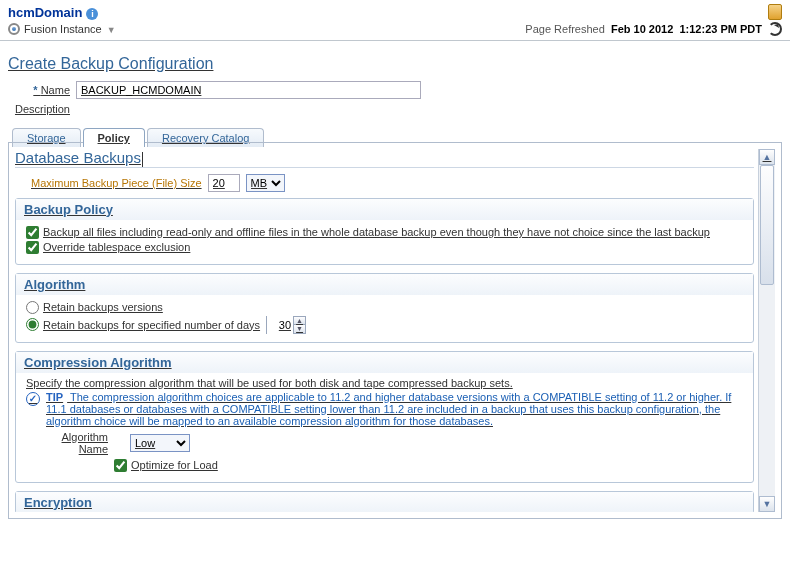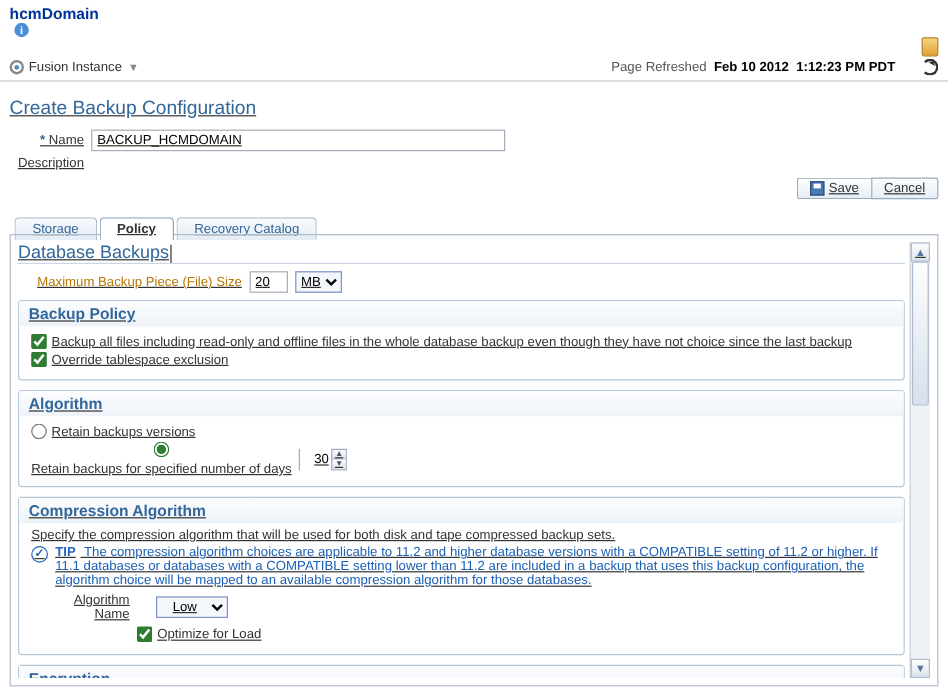--- a/index.html
+++ b/index.html
@@ -10,21 +10,21 @@
     color: #333;
     background: #fff;
     width: 790px;
   }
 
   
   .hdr {
     border-bottom: 1px solid #c0c7ce;
     padding: 4px 8px 4px 8px;
   }
-  .hdr-row1 { display: flex; align-items: flex-start; flex-direction: column; }
+  .hdr-row1 { display: flex; align-items: flex-end; }
   .hdr-title {
     color: #003399; font-weight: bold; font-size: 13px;
   }
   .info-icon {
     display: inline-block; width: 12px; height: 12px; border-radius: 50%;
     background: #4a90d9; color: #fff; text-align: center; line-height: 12px;
     font-size: 9px; font-weight: bold; margin-left: 4px;
   }
   .hdr-row1-right { margin-left: auto; display:flex; align-items:center; gap:6px;}
   .disk-icon { width:14px; height:16px; background:linear-gradient(#f6d388,#e0a22e); border:1px solid #b07d10; border-radius:2px;}
@@ -91,21 +91,21 @@
 
   .section-title-main {
     color:#336699; font-size:15px; border-bottom:1px solid #cdd7e4;
     padding-bottom:0px; margin:0 0 6px 0; font-weight:normal;
   }
   .cursor-bar{display:inline-block;border-right:1px solid #333;margin-left:1px;height:15px;vertical-align:middle;}
 
   .ind1 { padding-left:16px; }
   .max-row{ color:#b77605; display:flex; align-items:center; gap:6px; margin-bottom:6px;}
   .small-num{width:32px;}
-  select.sel{border:1px solid #7a93c4;background:#f3f6fb;font-size:11px;height:18px;text-align:center;}
+  select.sel{border:1px solid #7a93c4;background:#f3f6fb;font-size:11px;height:18px;}
 
   .section-box {
     border:1px solid #b8c7d9; border-radius:3px; margin-bottom:8px;
     background:#fff; 
   }
   .section-box > .sec-head{
     color:#336699; font-size:13px; font-weight:bold;
     padding:3px 8px 3px 8px;
     background:linear-gradient(#fcfdfe,#eef3f9);
     border-bottom:none;
@@ -140,21 +140,21 @@
     <div class="hdr-row1-right">
       <span class="disk-icon"></span>
     </div>
   </div>
   <div class="hdr-row2">
     <span class="target-icon"></span>
     <span class="fusion-link">
       <span>Fusion Instance</span>
       <span class="dd-arrow">▼</span>
     </span>
-    <span style="margin-left:auto;display:flex;align-items:center;gap:22px;">
+    <span style="margin-left:auto;display:flex;align-items:center;gap:6px;">
       <span class="page-refreshed">
         <span>Page Refreshed</span>&nbsp;
         <b>Feb 10 2012</b>&nbsp;
         <b>1:12:23 PM PDT</b>
       </span>
       <span class="refresh-icon"></span>
     </span>
   </div>
 </div>
 
@@ -162,29 +162,20 @@
   <h1 class="page-title">Create Backup Configuration</h1>
 
   <div class="form-row">
     <div class="form-label req">Name</div>
     <input type="text" class="fld name-fld" value="BACKUP_HCMDOMAIN" style="">
   </div>
   <div class="form-row">
     <div class="form-label">Description</div>
   </div>
 
-  <div class="btn-bar">
-    <div class="btn">
-      <span class="save-icon"></span>
-      <span>Save</span>
-    </div>
-    <div class="btn">
-      <span>Cancel</span>
-    </div>
-  </div>
 
   <div class="tabs">
     <div class="tab">Storage</div>
     <div class="tab active">Policy</div>
     <div class="tab">Recovery Catalog</div>
     <div class="tab-sep"></div>
   </div>
 
   <div class="tab-pane">
    <div class="tab-content">
@@ -215,21 +206,21 @@
     </div>
 
     <div class="section-box">
       <div class="sec-head">Algorithm</div>
       <div class="sec-body">
         <label>
           <input type="radio" name="ret" style="">
           <span>Retain backups versions</span>
         </label>
         <div class="days-row">
-          <label style="margin:0;flex-direction:column;">
+          <label style="margin:0;">
             <input type="radio" name="ret" checked="" style="">
             <span>Retain backups for specified number of days</span>
           </label>
           <div class="spin-wrap">
             <input type="text" value="30" style="">
             <div class="spin-btns">
               <span>▲</span>
               <span>▼</span>
             </div>
           </div>

